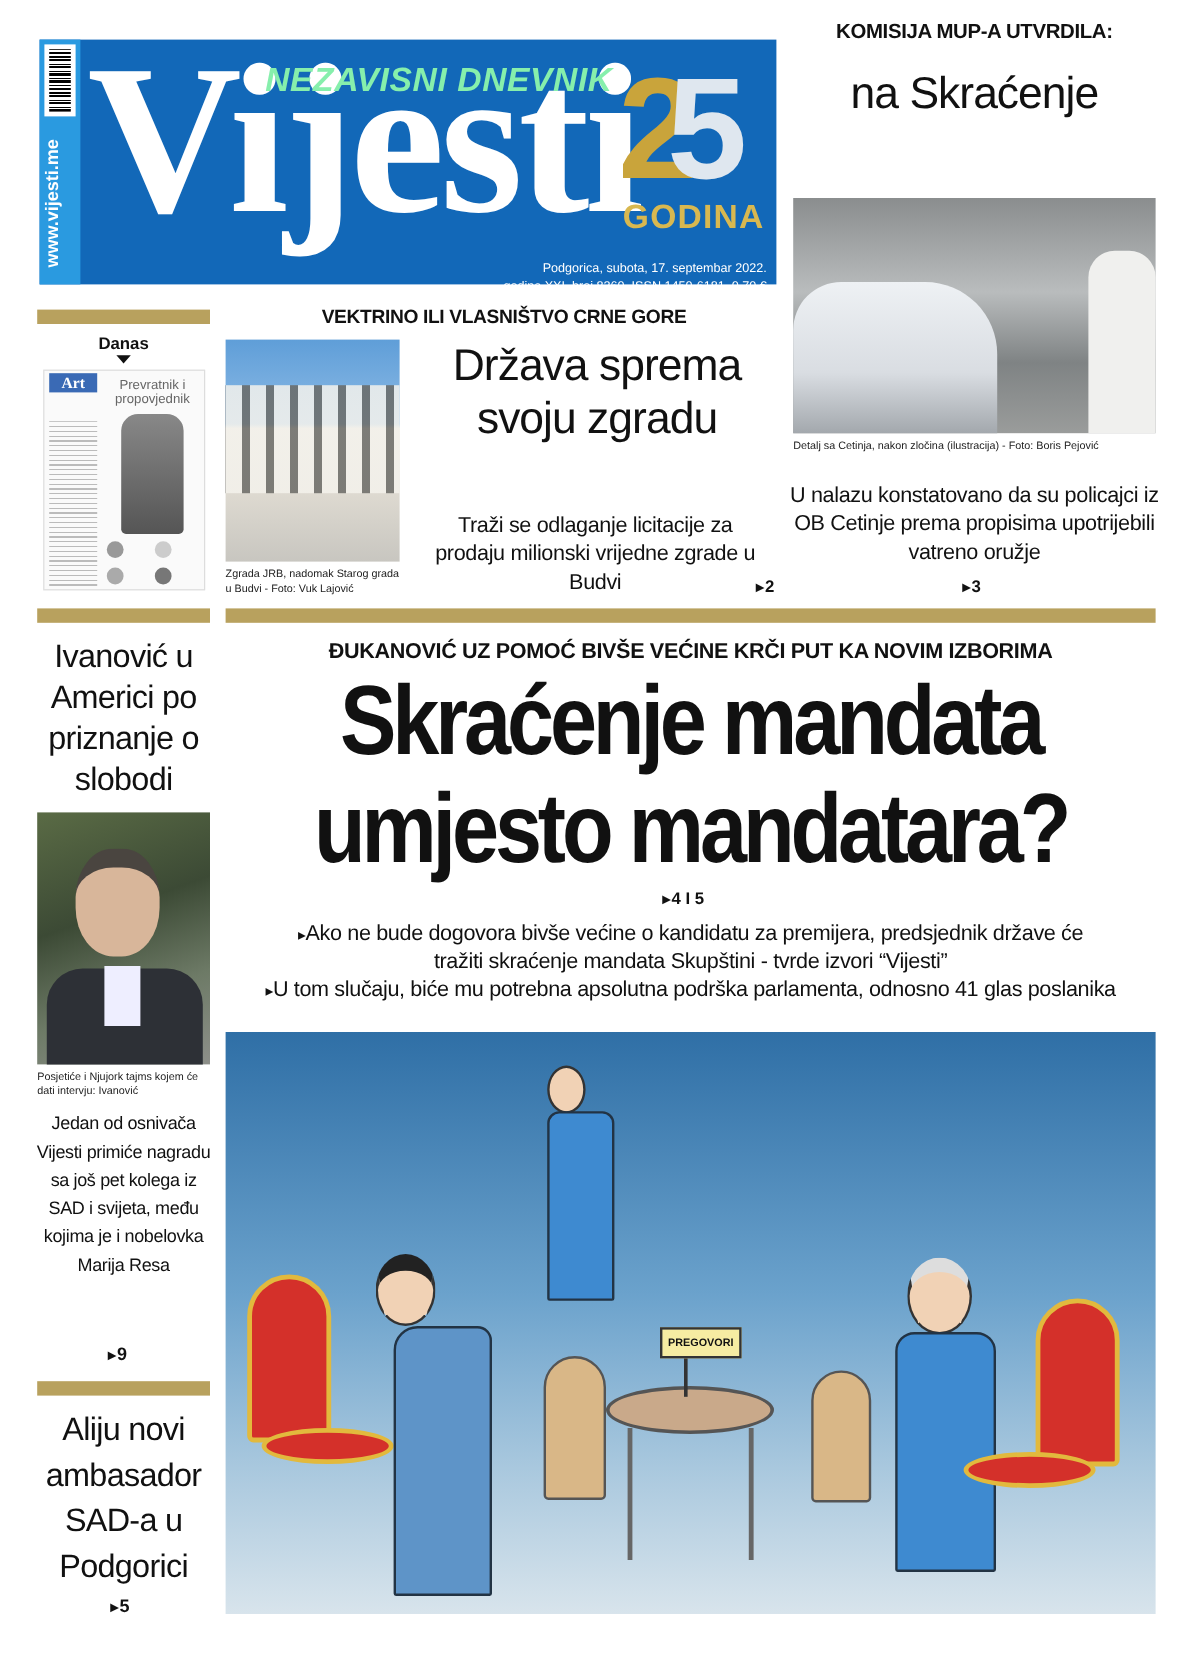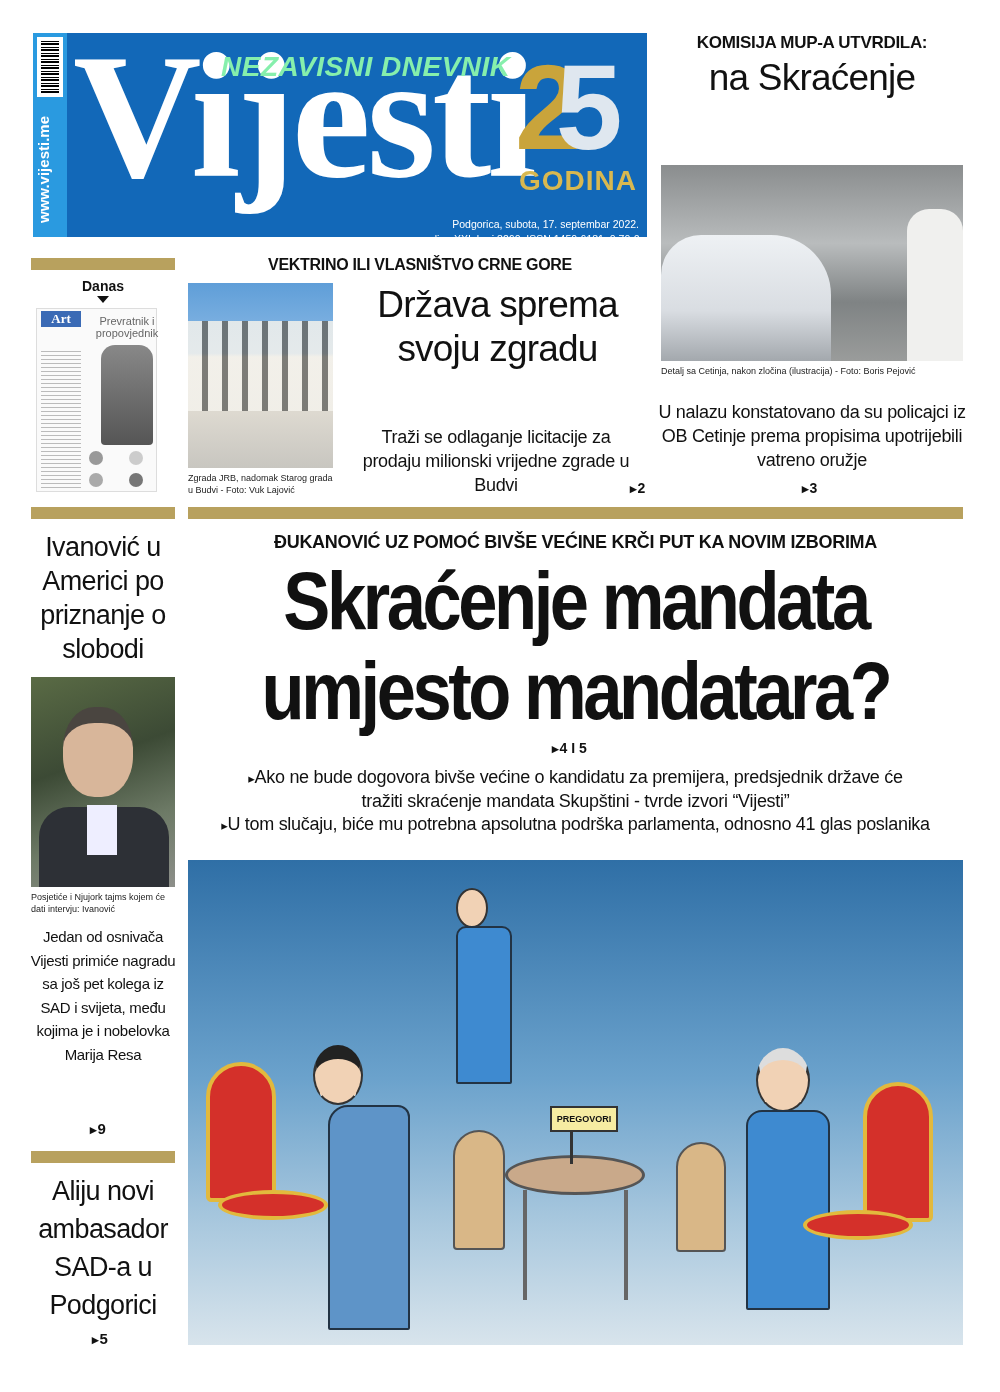--- a/index.html
+++ b/index.html
@@ -20,21 +20,21 @@
 .dateline b{font-weight:normal}
 .kicker{font-family:"Liberation Sans Narrow","Liberation Sans",sans-serif;text-transform:uppercase;font-size:16px;font-weight:bold;text-align:center;letter-spacing:-0.3px}
 .h-big{text-align:center;font-weight:bold;line-height:1.08}
 .sub{text-align:center;font-size:18px;line-height:24px;letter-spacing:-0.3px}
 .pg{font-weight:bold;font-size:14px}
 .pg:before{content:"\25B8";font-size:13px;margin-right:1px}
 .photo-police{left:661px;top:165px;width:302px;height:196px;background:linear-gradient(180deg,#8a8d8e 0%,#b9bcbd 40%,#7f8384 70%,#9a9c9b 100%)}
 .car{left:0;top:70px;width:170px;height:126px;background:linear-gradient(180deg,#eef1f4 0%,#d9dde2 60%,#a3a8ad 100%);border-radius:40px 60px 0 0}
 .person{left:246px;top:44px;width:56px;height:152px;background:#f0f0ee;border-radius:22px 22px 0 0}
 .caption{font-size:9px;color:#222;line-height:12px}
-.thumb-paper{left:36px;top:308px;width:121px;height:184px;background:#fafafa;border:1px solid #ddd}
+.thumb-paper{left:36px;top:308px;width:135px;height:184px;background:#fafafa;border:1px solid #ddd}
 .artbox{left:4px;top:2px;width:40px;height:16px;background:#3a6ab5;color:#fff;font-family:"Liberation Serif",serif;font-weight:bold;font-size:13px;text-align:center;line-height:16px}
 .paperlines{background:repeating-linear-gradient(180deg,#bbb 0 1px,#fafafa 1px 4px)}
 .photo-building{left:188px;top:283px;width:145px;height:185px;background:linear-gradient(180deg,#5f9ed8 0%,#8dbbe6 38%,#e8e4dc 40%,#ddd9d0 70%,#c8c6c0 100%)}
 .cartoon{left:188px;top:860px;width:775px;height:485px;background:linear-gradient(180deg,#2f6fa6 0%,#6ba2cc 45%,#a9c8de 75%,#d8e4ec 100%)}
 .portrait{left:31px;top:677px;width:144px;height:210px;background:linear-gradient(160deg,#5a6b45 0%,#3c4a35 40%,#6d7a66 70%,#8d8f8a 100%)}
 </style>
 </head>
 <body>
 
 <div class="abs masthead">
@@ -49,21 +49,21 @@
   <div class="abs twentyfive">
     <span>2</span><span>5</span>
   </div>
   <div class="abs godina">GODINA</div>
   <div class="abs dateline">
     <div>Podgorica, subota, 17. septembar 2022.</div>
     <div><span>godina XXI, broj 8260, ISSN 1450-6181,</span> <b>0,70 €</b></div>
   </div>
 </div>
 
-<div class="abs kicker" style="left:661px;top:33px;width:302px;font-size:17px">KOMISIJA MUP-A UTVRDILA:</div>
+<div class="abs kicker" style="left:661px;top:17px;width:302px;font-size:17px">KOMISIJA MUP-A UTVRDILA:</div>
 <div class="abs h-big" style="left:655px;top:56px;width:314px;font-size:37px;font-weight:normal;letter-spacing:-0.8px;line-height:44px">
   <div>na Skraćenje</div>
 </div>
 <div class="abs photo-police">
   <div class="abs car"></div>
   <div class="abs person"></div>
 </div>
 <div class="abs caption" style="left:661px;top:365px;width:302px">Detalj sa Cetinja, nakon zločina (ilustracija) - Foto: Boris Pejović</div>
 <div class="abs sub" style="left:658px;top:400px;width:308px">U nalazu konstatovano da su policajci iz OB Cetinje prema propisima upotrijebili vatreno oružje</div>
 <div class="abs pg" style="left:802px;top:480px">3</div>

